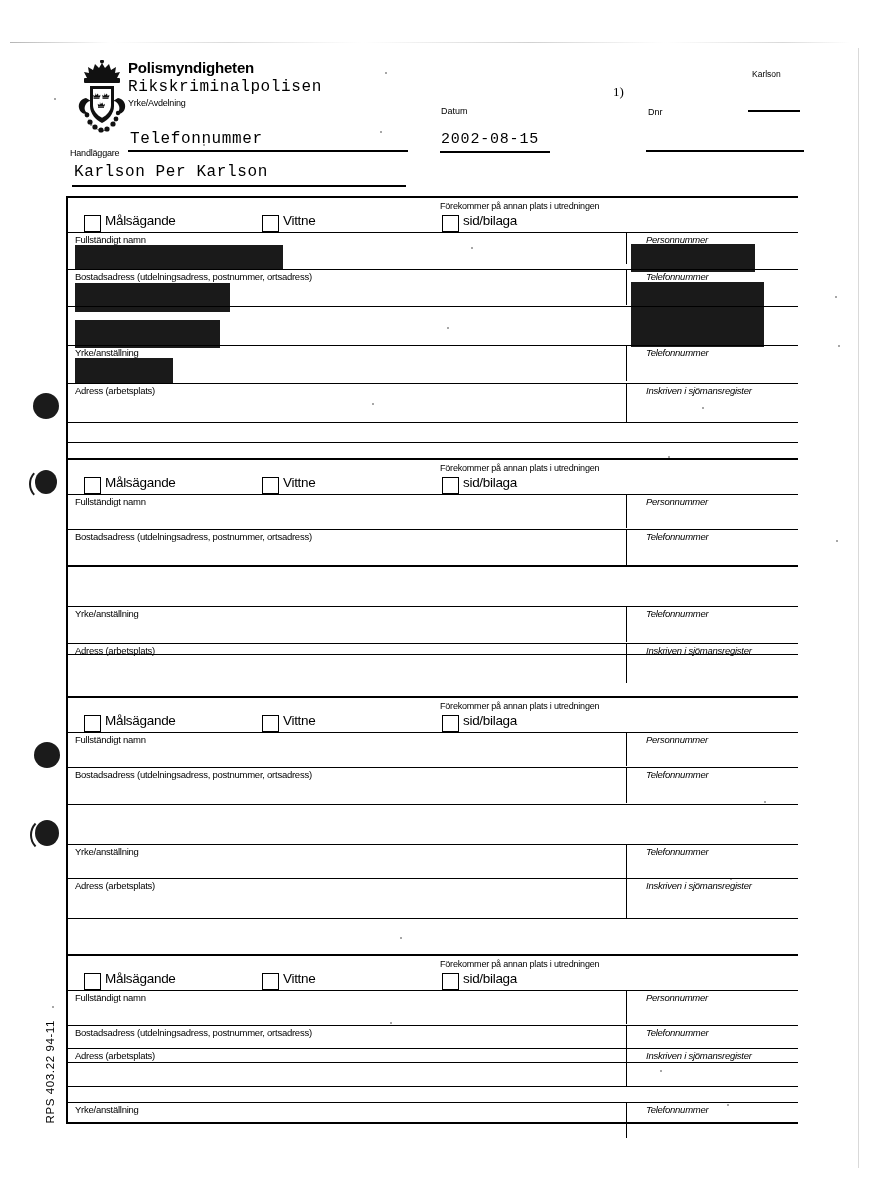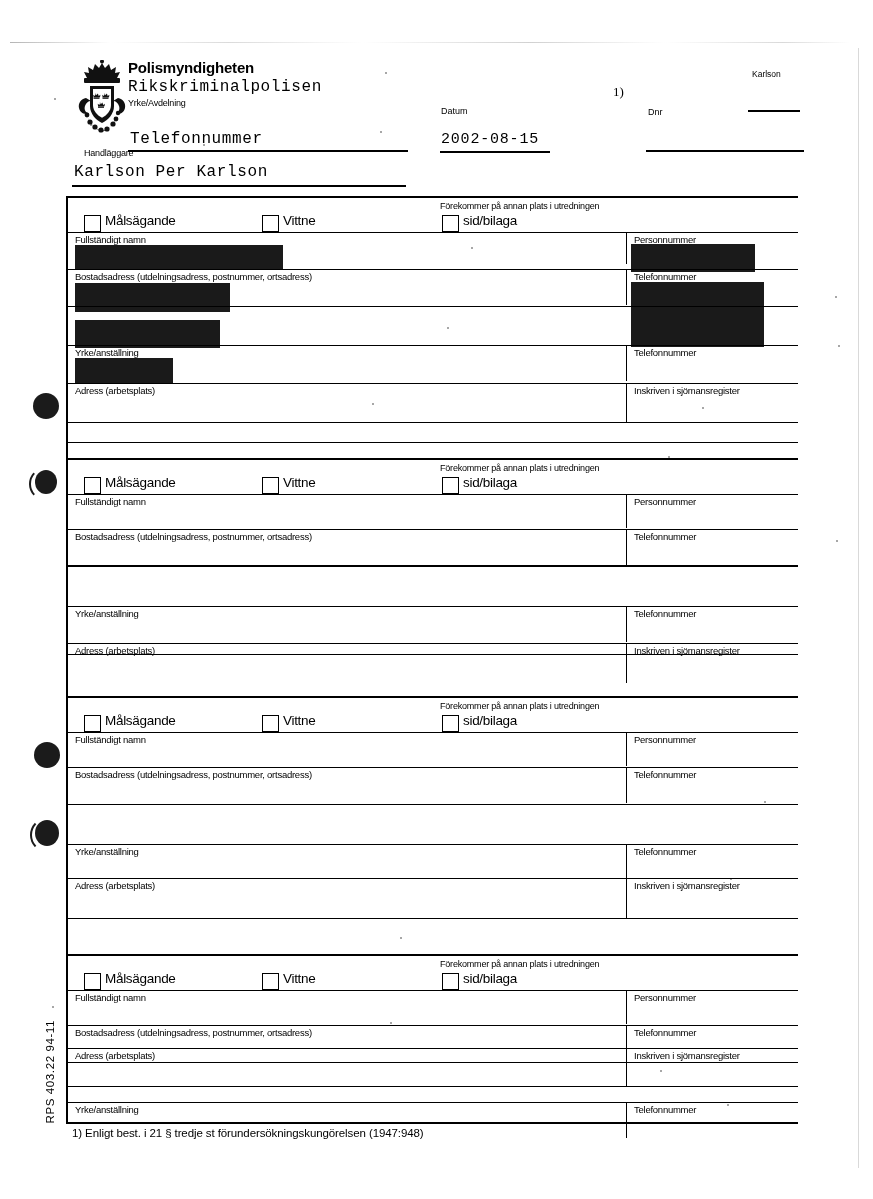--- a/index.html
+++ b/index.html
@@ -111,21 +111,21 @@
   .unit-rule {
     position: absolute;
     left: 128px;
     top: 150px;
     width: 280px;
     height: 2px;
     background: #000;
   }
   .handlaggare-label {
     position: absolute;
-    left: 84px;
+    left: 70px;
     top: 148px;
     font-family: "Liberation Sans", sans-serif;
     font-size: 9px;
     letter-spacing: -0.2px;
   }
   .handlaggare-value {
     position: absolute;
     left: 74px;
     top: 163px;
     font-family: "Liberation Mono", monospace;
@@ -271,21 +271,21 @@
     letter-spacing: -0.2px;
     white-space: nowrap;
   }
   .fl {
     position: absolute;
     font-family: "Liberation Sans", sans-serif;
     font-size: 9.5px;
     letter-spacing: -0.25px;
     white-space: nowrap;
   }
-  .fl.right { left: 566px; }
+  .fl.right { left: 578px; font-style: italic; }
 
   
   .redact {
     position: absolute;
     background: #1a1a1a;
   }
 
   
   .form-code {
     position: absolute;
@@ -573,15 +573,14 @@
       <div class="fl" style="left:7px; top:2px;">Adress (arbetsplats)</div>
       <div class="fl right" style="top:2px;">Inskriven i sjömansregister</div>
       <div class="vrule" style="top:0px; height:38px;"></div>
       <div class="hrule" style="top:38px;"></div>
       <div class="hrule thick" style="top:74px;"></div>
     </div>
   </div>
 
   <div class="form-code">RPS 403.22  94-11</div>
 
-  <div class="footnote">1) Enligt best. i 21 § tredje st förundersökningskungörelsen (1947:948)</div>
 
 </div>
 
 </body></html>

